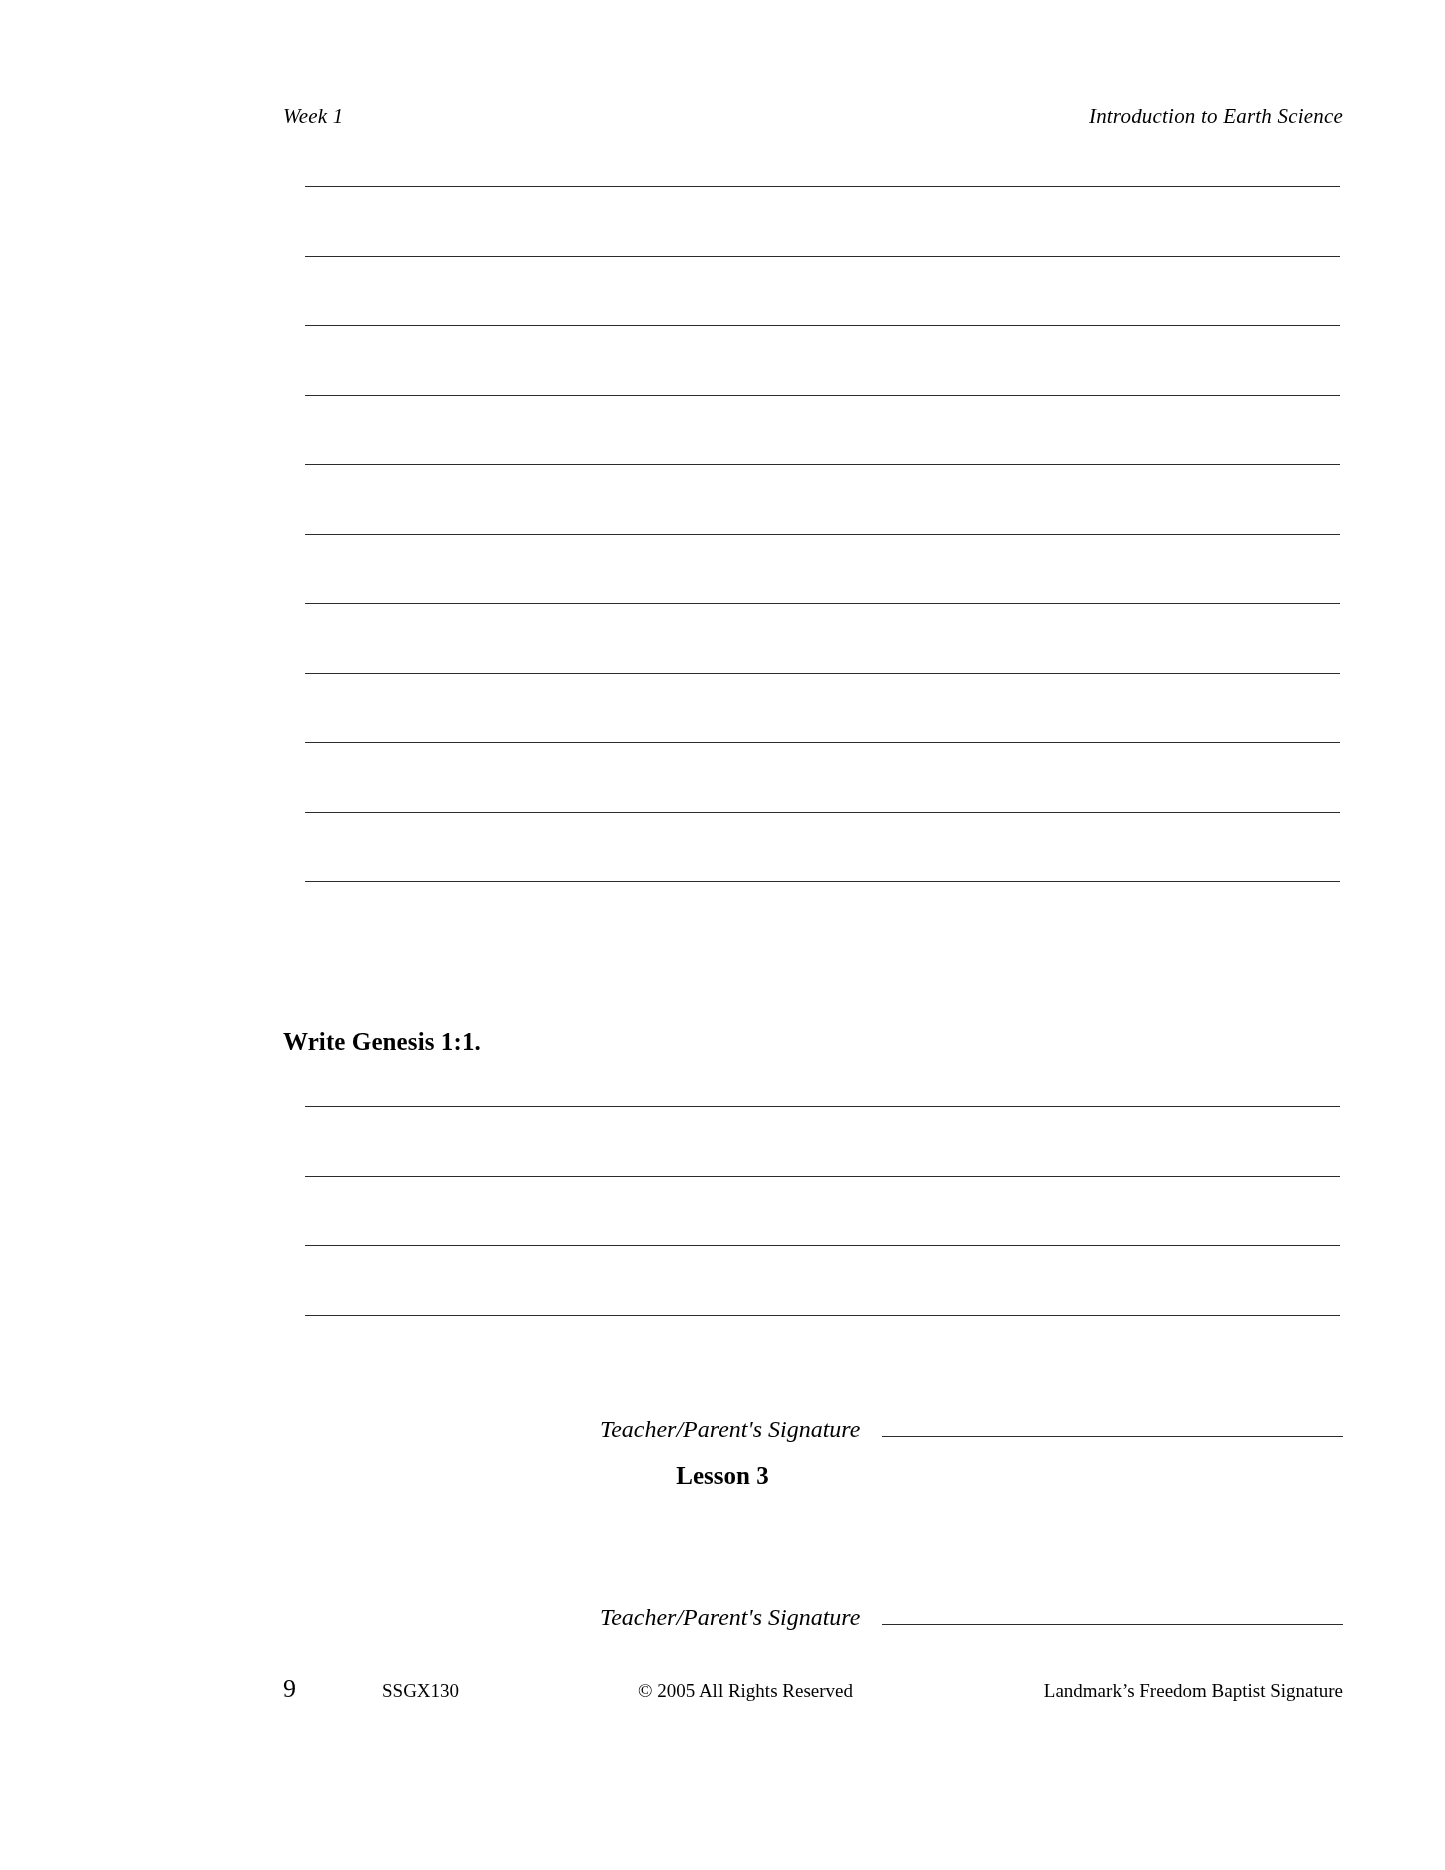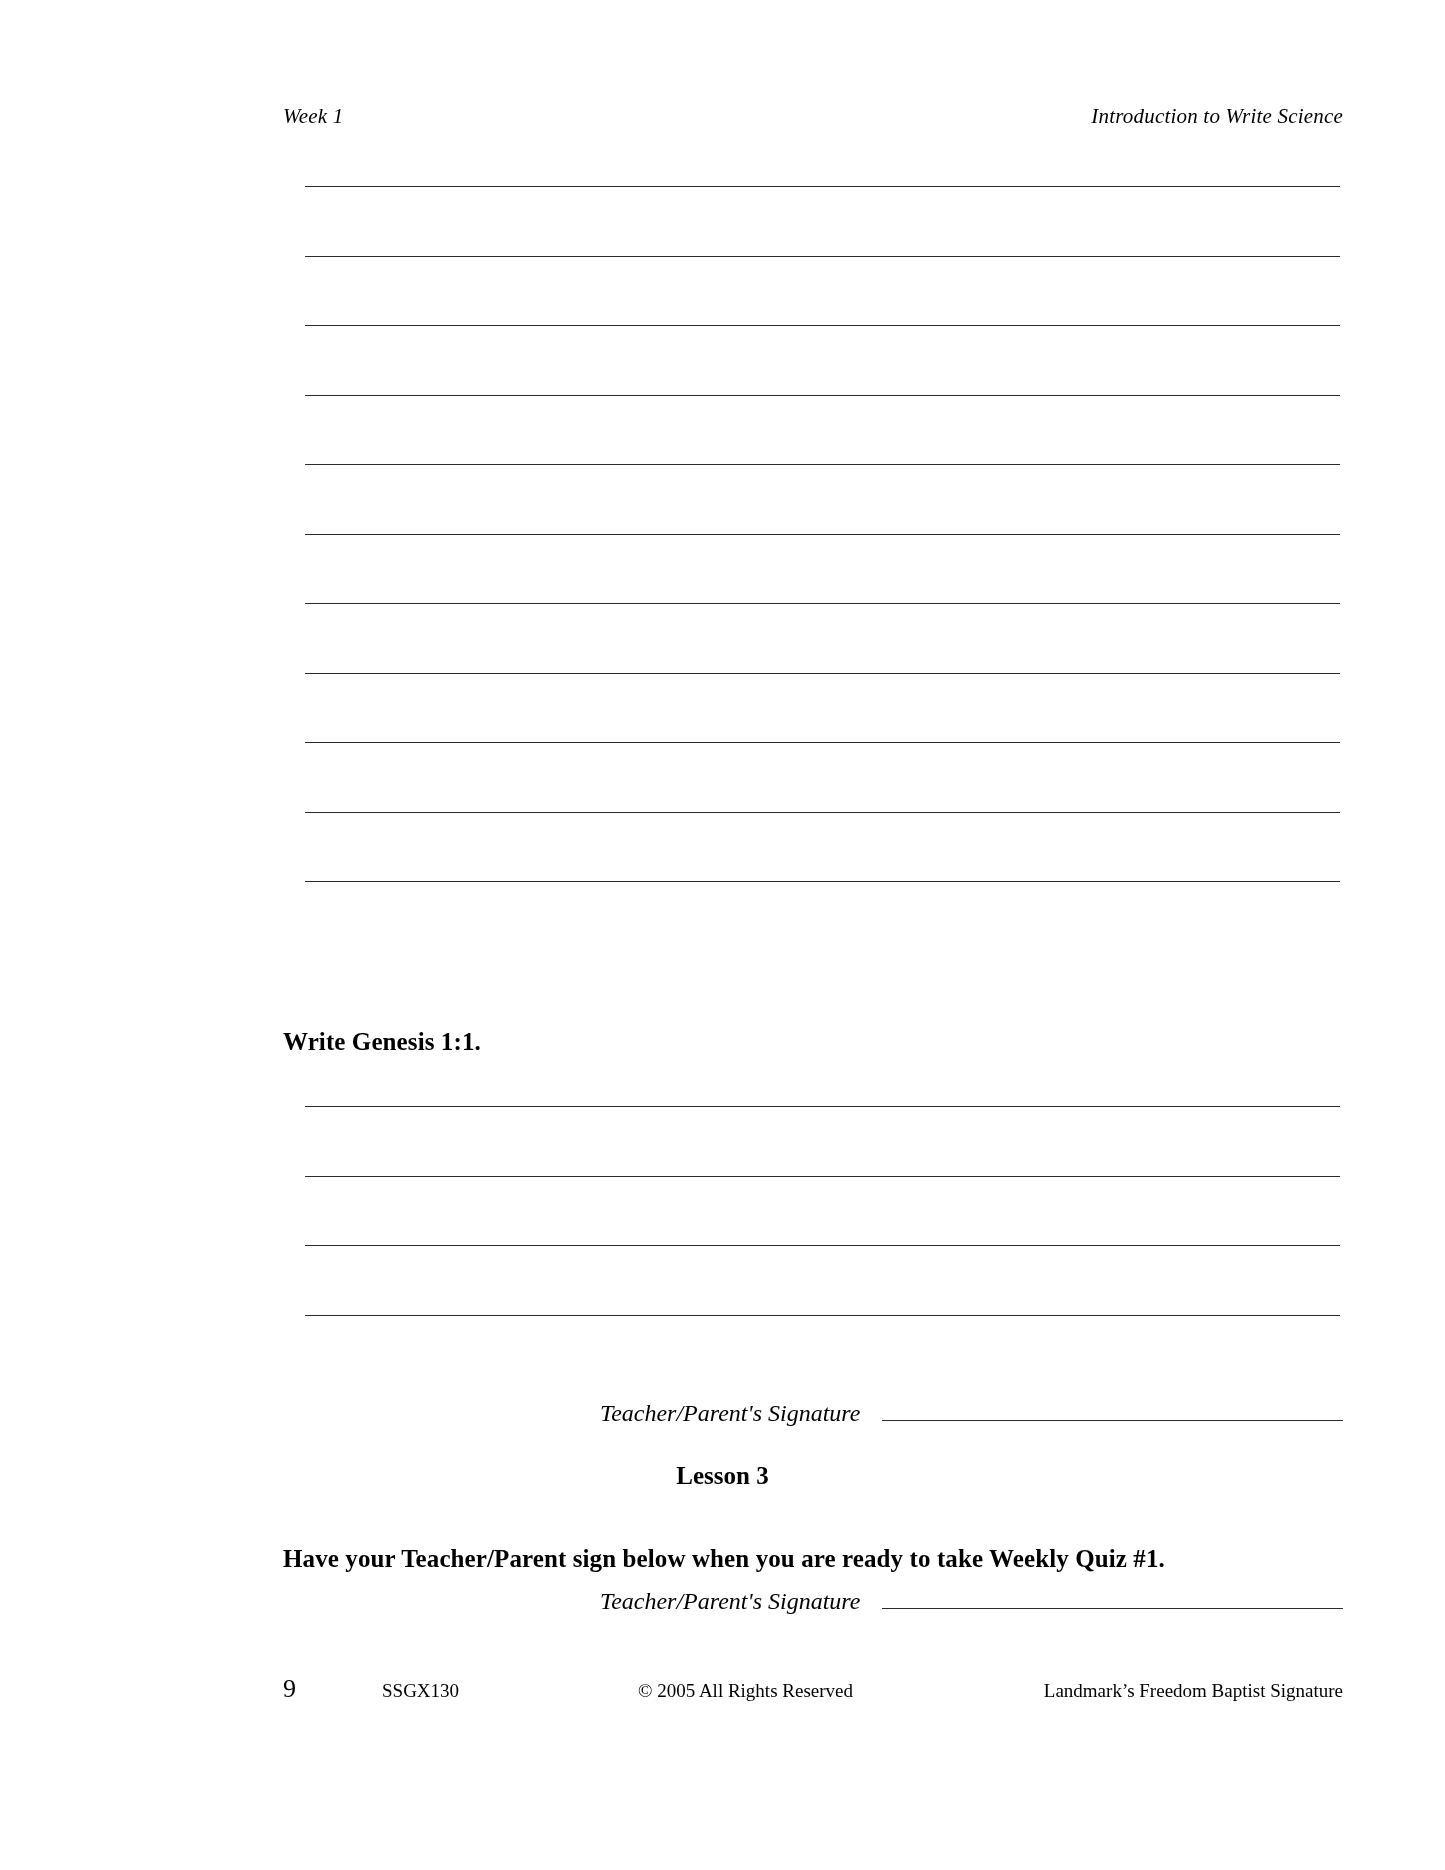--- a/index.html
+++ b/index.html
@@ -73,20 +73,21 @@
     position: absolute;
     left: 600px;
     width: 743px;
     display: flex;
     align-items: baseline;
   }
   .sig-label {
     font-style: italic;
     font-size: 24px;
     white-space: nowrap;
+    margin-top: 16px;
   }
   .sig-line {
     flex: 1;
     margin-left: 22px;
     border-bottom: 1.6px solid #2b2b2b;
     height: 17px;
   }
   .sig-1 { top: 1400px; }
   .sig-2 { top: 1588px; }
 
@@ -137,21 +138,21 @@
     white-space: nowrap;
   }
 </style>
 </head>
 <body>
 
 <div class="page">
 
   <div class="header">
     <div class="left">Week 1</div>
-    <div class="right">Introduction to Write Science</div>
+    <div class="right">Introduction to Earth Science</div>
   </div>
 
   <div class="lines-block block-a">
     <div class="rule"></div>
     <div class="rule"></div>
     <div class="rule"></div>
     <div class="rule"></div>
     <div class="rule"></div>
     <div class="rule"></div>
     <div class="rule"></div>
@@ -171,21 +172,20 @@
   </div>
 
 
   <div class="sig-row sig-1">
     <div class="sig-label">Teacher/Parent's Signature</div>
     <div class="sig-line"></div>
   </div>
 
   <div class="lesson-title">Lesson 3</div>
 
-  <div class="instruction instr-quiz">Have your Teacher/Parent sign below when you are ready to take Weekly Quiz #1.</div>
 
   <div class="sig-row sig-2">
     <div class="sig-label">Teacher/Parent's Signature</div>
     <div class="sig-line"></div>
   </div>
 
   <div class="footer">
     <div class="page-num">9</div>
     <div class="code">SSGX130</div>
     <div class="copyright">© 2005 All Rights Reserved</div>

